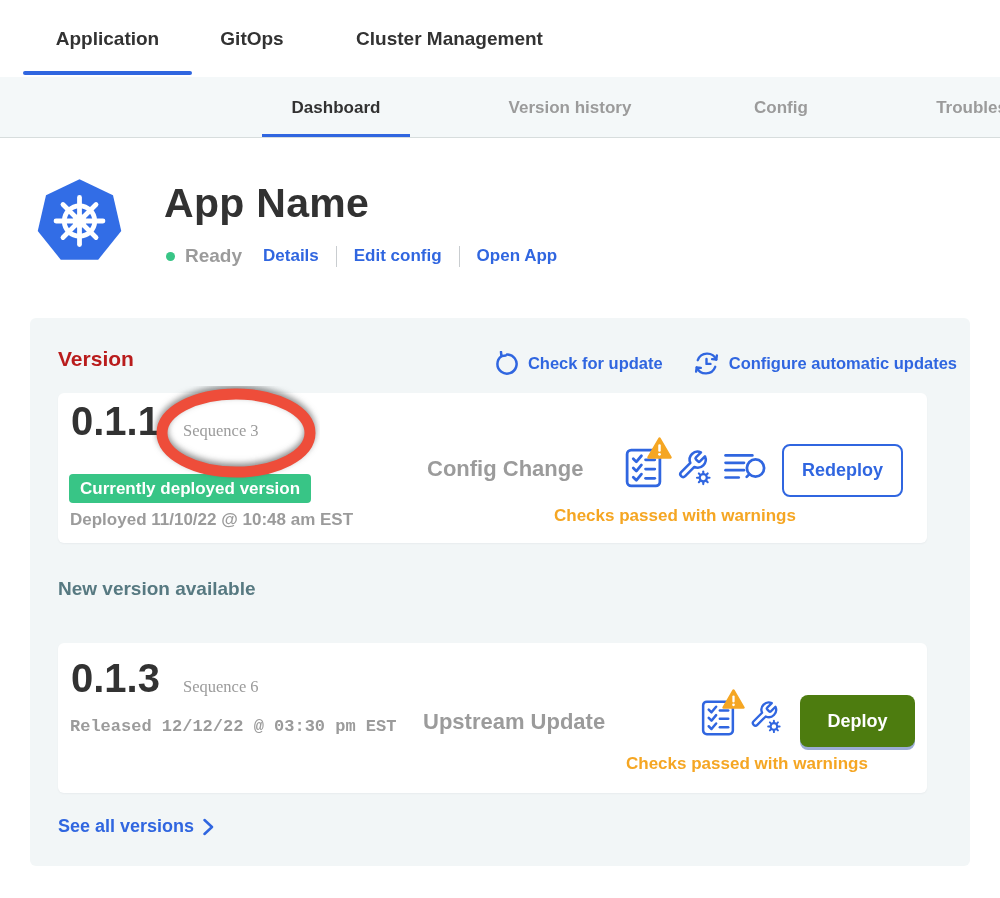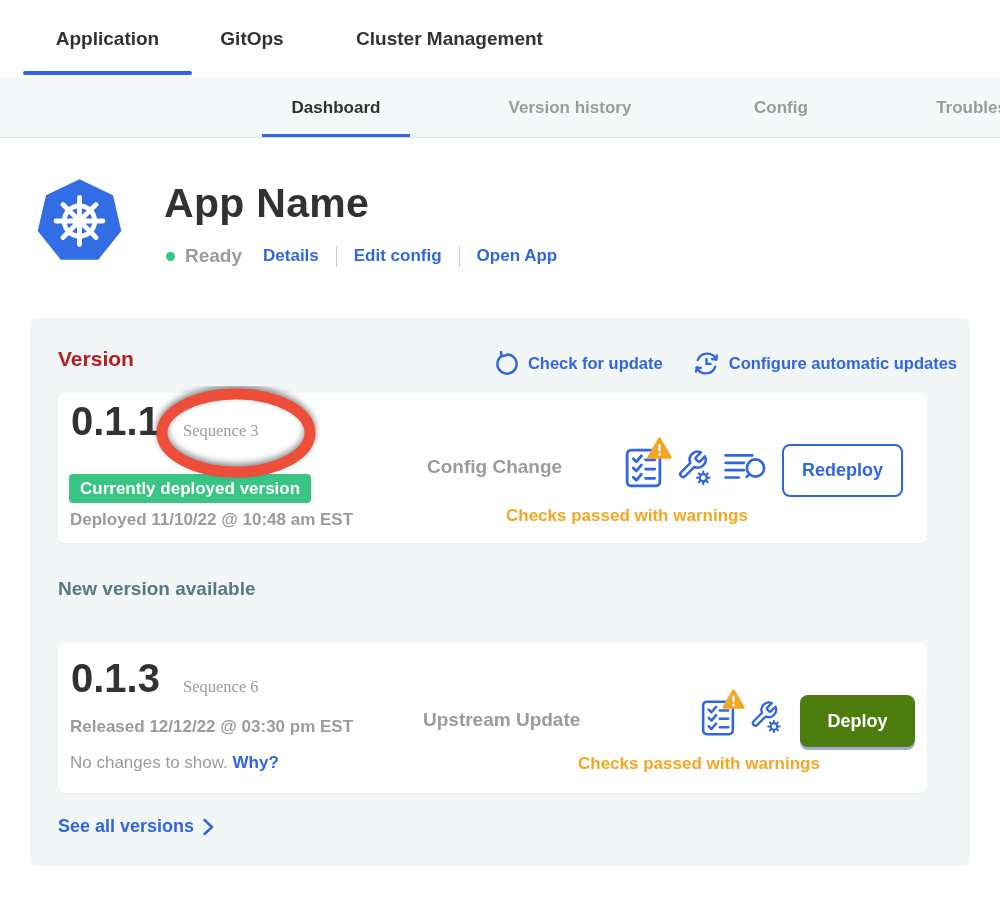--- a/index.html
+++ b/index.html
@@ -53,25 +53,25 @@
   }
   .vcard.current { top:75px; }
   .vcard.next { top:325px; }
   .vnum { position:absolute; left:13px; top:6px; font-size:40px; font-weight:800; color:#323232; }
   .vseq { position:absolute; left:125px; top:28px; font-size:16.5px; font-weight:400; color:#9b9b9b;font-family:Liberation Serif, serif; }
   .vbadge {
     position:absolute; left:11px; top:81px; height:29px; line-height:29px; padding:0 11px;
     background:#38c586; border-radius:4px; color:#ffffff; font-size:17px; font-weight:700;
   }
   .vmeta { position:absolute; left:12px; font-size:17px; font-weight:600; color:#9b9b9b; }
-  .vtype { position:absolute; font-size:19px; font-weight:700; color:#9b9b9b; }
+  .vtype { position:absolute; font-size:22px; font-weight:700; color:#9b9b9b; }
   .icon-row { position:absolute; display:flex; align-items:center; gap:13px; color:#3066e0; }
   .pre-icon { position:relative; display:inline-flex; }
   .warn-badge { position:absolute; top:-8px; right:-10px; }
-  .checks-warn { position:absolute; font-size:17px; font-weight:700; color:#f5a623; white-space:nowrap; }
+  .checks-warn { position:absolute; font-size:17px; font-weight:700; color:#f5a623; white-space:nowrap;margin-left:48px; }
   .btn {
     display:flex; align-items:center; justify-content:center; position:absolute;
     border-radius:8px; font-size:18px; font-weight:700; cursor:pointer;
     font-family:"Liberation Sans", sans-serif;
   }
   .btn-outline { left:724px; top:51px; width:121px; height:53px; background:#ffffff; border:2px solid #3066e0; color:#3066e0; }
   .btn-solid  { left:742px; top:52px; width:115px; height:52px; background:#4d7c0f; border:none; color:#ffffff; box-shadow:0 3px 0 rgba(34,70,160,0.45); }
   .new-heading { position:absolute; left:28px; top:260px; font-size:19px; font-weight:700; color:#577981; }
   .see-all { position:absolute; left:28px; top:498px; display:flex; align-items:center; gap:9px; font-size:18px; font-weight:700; color:#3066e0; cursor:pointer; }
   .why-link { color:#3066e0; font-weight:700; cursor:pointer; }
@@ -208,25 +208,21 @@
 
       <div class="btn btn-outline">Redeploy</div>
       <div class="checks-warn" style="left:448px; top:113px;">Checks passed with warnings</div>
     </div>
 
     <div class="new-heading">New version available</div>
 
     <div class="vcard next">
       <div class="vnum" style="top:13px;">0.1.3</div>
       <div class="vseq" style="top:34px;">Sequence 6</div>
-      <div class="vmeta" style="top:74px;">Released 12/12/22 @ 03:30 pm EST</div>
-      <div class="no-changes">
-        <span>No changes to show.</span>
-        <span class="why-link">Why?</span>
-      </div>
+      <div class="vmeta" style="top:74px;font-family:Liberation Mono, monospace;">Released 12/12/22 @ 03:30 pm EST</div>
       <div class="vtype" style="left:365px; top:66px;">Upstream Update</div>
 
       <div class="icon-row" style="left:643px; top:54px;">
         <span class="pre-icon">
           <svg width="34" height="39" viewBox="0 0 36 42" fill="none" stroke="currentColor" stroke-width="2.7" stroke-linecap="round" stroke-linejoin="round">
             <rect x="2" y="5" width="32" height="35" rx="4"></rect>
             <path d="M8 13.5 l3 3 l5 -6"></path>
               <path d="M20 14.5 h9"></path>
             <path d="M8 22.5 l3 3 l5 -6"></path>
               <path d="M20 23.5 h9"></path>

